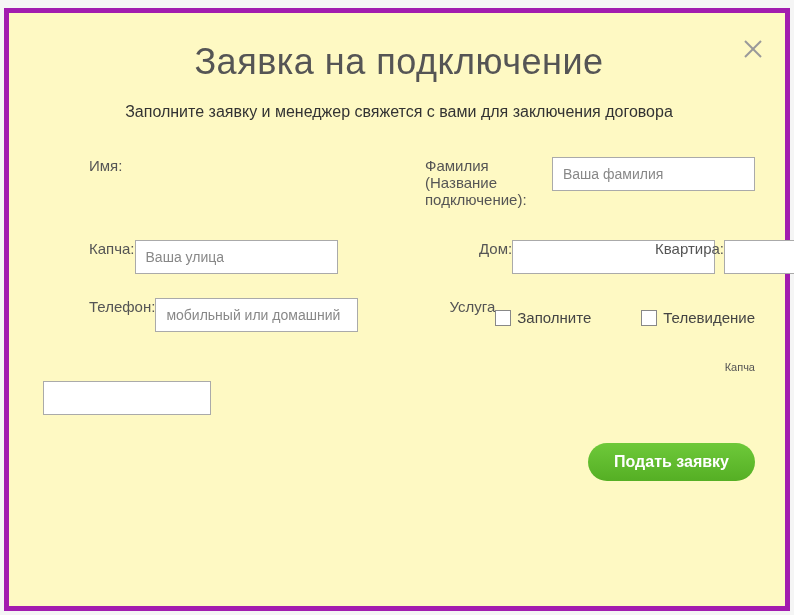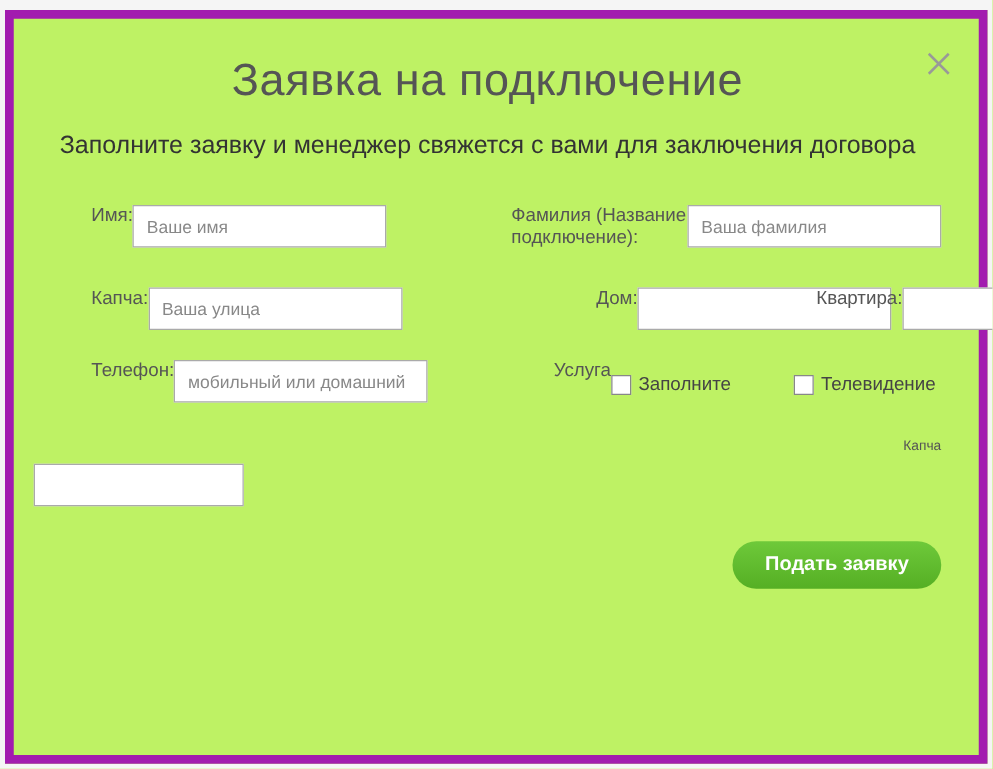--- a/index.html
+++ b/index.html
@@ -13,44 +13,44 @@
       width: 794px;
       height: 615px;
       position: relative;
     }
     .modal {
       position: absolute;
       top: 8px;
       left: 4px;
       right: 4px;
       bottom: 4px;
-      background: #bef264;
-      border: 7px solid #a21caf;
-      padding: 28px 30px 22px 16px;
+      background: #fef9c3;
+      border: 5px solid #a21caf;
+      padding: 28px 30px 22px 34px;
     }
     .close-btn {
       position: absolute;
       top: 24px;
       right: 22px;
       color: #999;
       cursor: pointer;
       font-size: 26px;
       line-height: 1;
     }
     .title {
       text-align: center;
       font-size: 36px;
       font-weight: 400;
       color: #555;
       letter-spacing: 0.5px;
       margin-bottom: 20px;
     }
     .subtitle {
       text-align: center;
-      font-size: 20px;
+      font-size: 16px;
       color: #333;
       margin-bottom: 36px;
     }
     .form-row {
       display: flex;
       gap: 30px;
       margin-bottom: 24px;
     }
     .field {
       display: flex;
@@ -174,21 +174,20 @@
         <line x1="18" y1="2" x2="2" y2="18" stroke="#999" stroke-width="2"></line>
       </svg>
   </div>
 
   <h1 class="title">Заявка на подключение</h1>
   <p class="subtitle">Заполните заявку и менеджер свяжется с вами для заключения договора</p>
 
   <div class="form-row">
     <div class="field name-field">
       <label>Имя:</label>
-      <input type="text" placeholder="Ваше имя" style="">
     </div>
     <div class="field surname-field">
       <label>Фамилия (Название подключение):</label>
       <input type="text" placeholder="Ваша фамилия" style="">
     </div>
   </div>
 
   <div class="form-row">
     <div class="field street-field">
       <label>Капча:</label>

